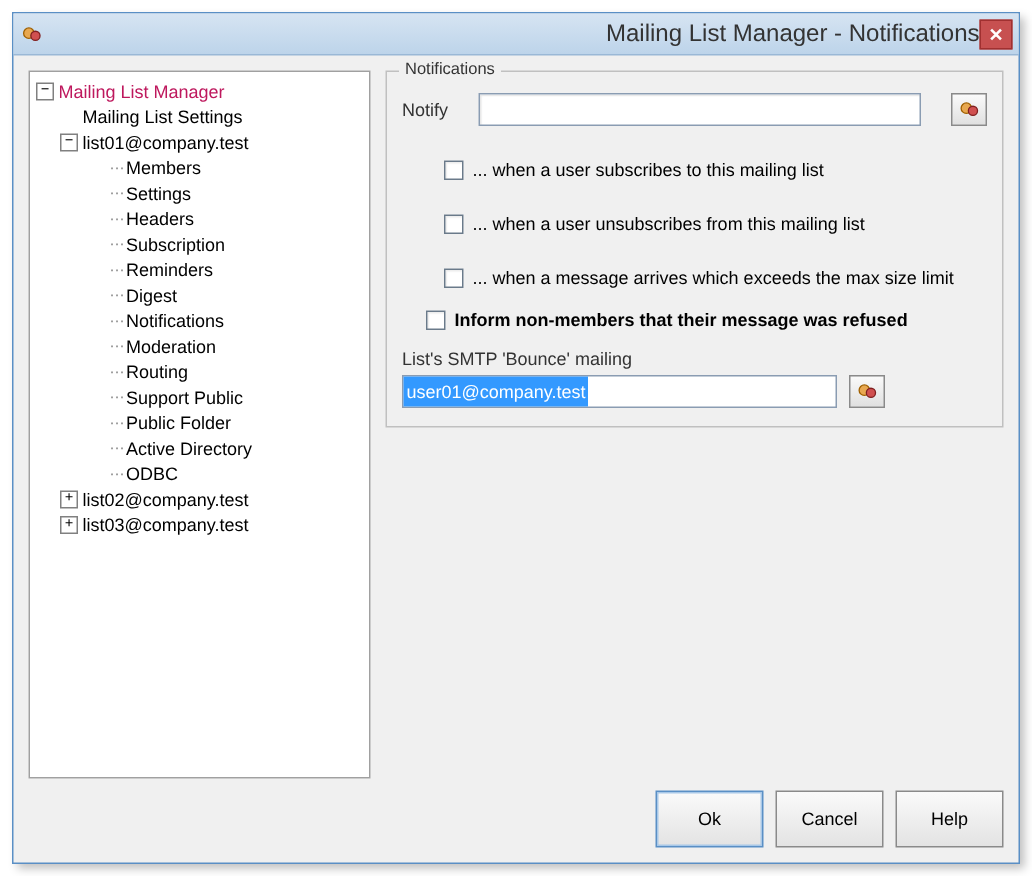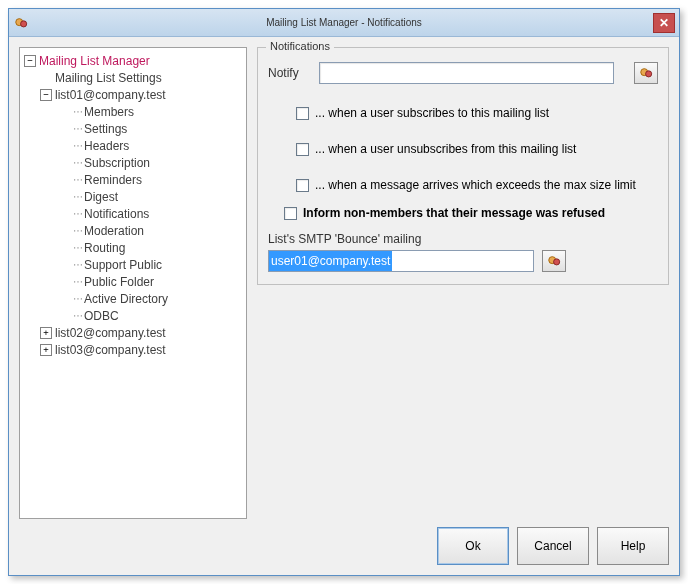--- a/index.html
+++ b/index.html
@@ -31,23 +31,23 @@
 .titlebar .app-icon {
   width: 16px;
   height: 16px;
   margin-right: 6px;
   display: inline-flex;
   align-items: center;
   justify-content: center;
 }
 .titlebar .title-text {
   flex: 1;
-  text-align: center;
+  text-align: right;
   color: #333;
-  font-size: 10px;
+  font-size: 16px;
 }
 .titlebar .close-btn {
   width: 22px;
   height: 20px;
   background: #c75050;
   color: #fff;
   display: flex;
   align-items: center;
   justify-content: center;
   font-weight: bold;
@@ -99,21 +99,21 @@
   height: 12px;
   margin-right: 3px;
   display: inline-block;
 }
 .tree .dots {
   color: #888;
   margin-right: 2px;
   font-size: 10px;
   letter-spacing: -1px;
 }
-.tree .lbl { color: #404040; cursor: pointer; }
+.tree .lbl { color: #000000; cursor: pointer; }
 .tree .plain .lbl { color: #be185d; }
 .tree .d0 { padding-left: 2px; }
 .tree .d1 { padding-left: 18px; }
 .tree .d2 { padding-left: 36px; }
 .right-pane {
   flex: 1;
   position: relative;
 }
 .grp {
   border: 1px solid #c0c0c0;
@@ -173,21 +173,21 @@
 }
 .chk-sep { margin-top: 14px; padding-left: 16px; font-weight: bold; }
 .bounce-sec { margin-top: 12px; }
 .bounce-lbl { color: #333; margin-bottom: 4px; }
 .bounce-row {
   display: flex;
   align-items: center;
   gap: 8px;
 }
 .bounce-input {
-  width: 266px;
+  width: 290px;
   height: 22px;
   border: 1px solid #8a9cb2;
   background: #fff;
   font-family: inherit;
   font-size: 12px;
   padding: 0;
 }
 .bounce-input .sel {
   background: #3399ff;
   color: #fff;

